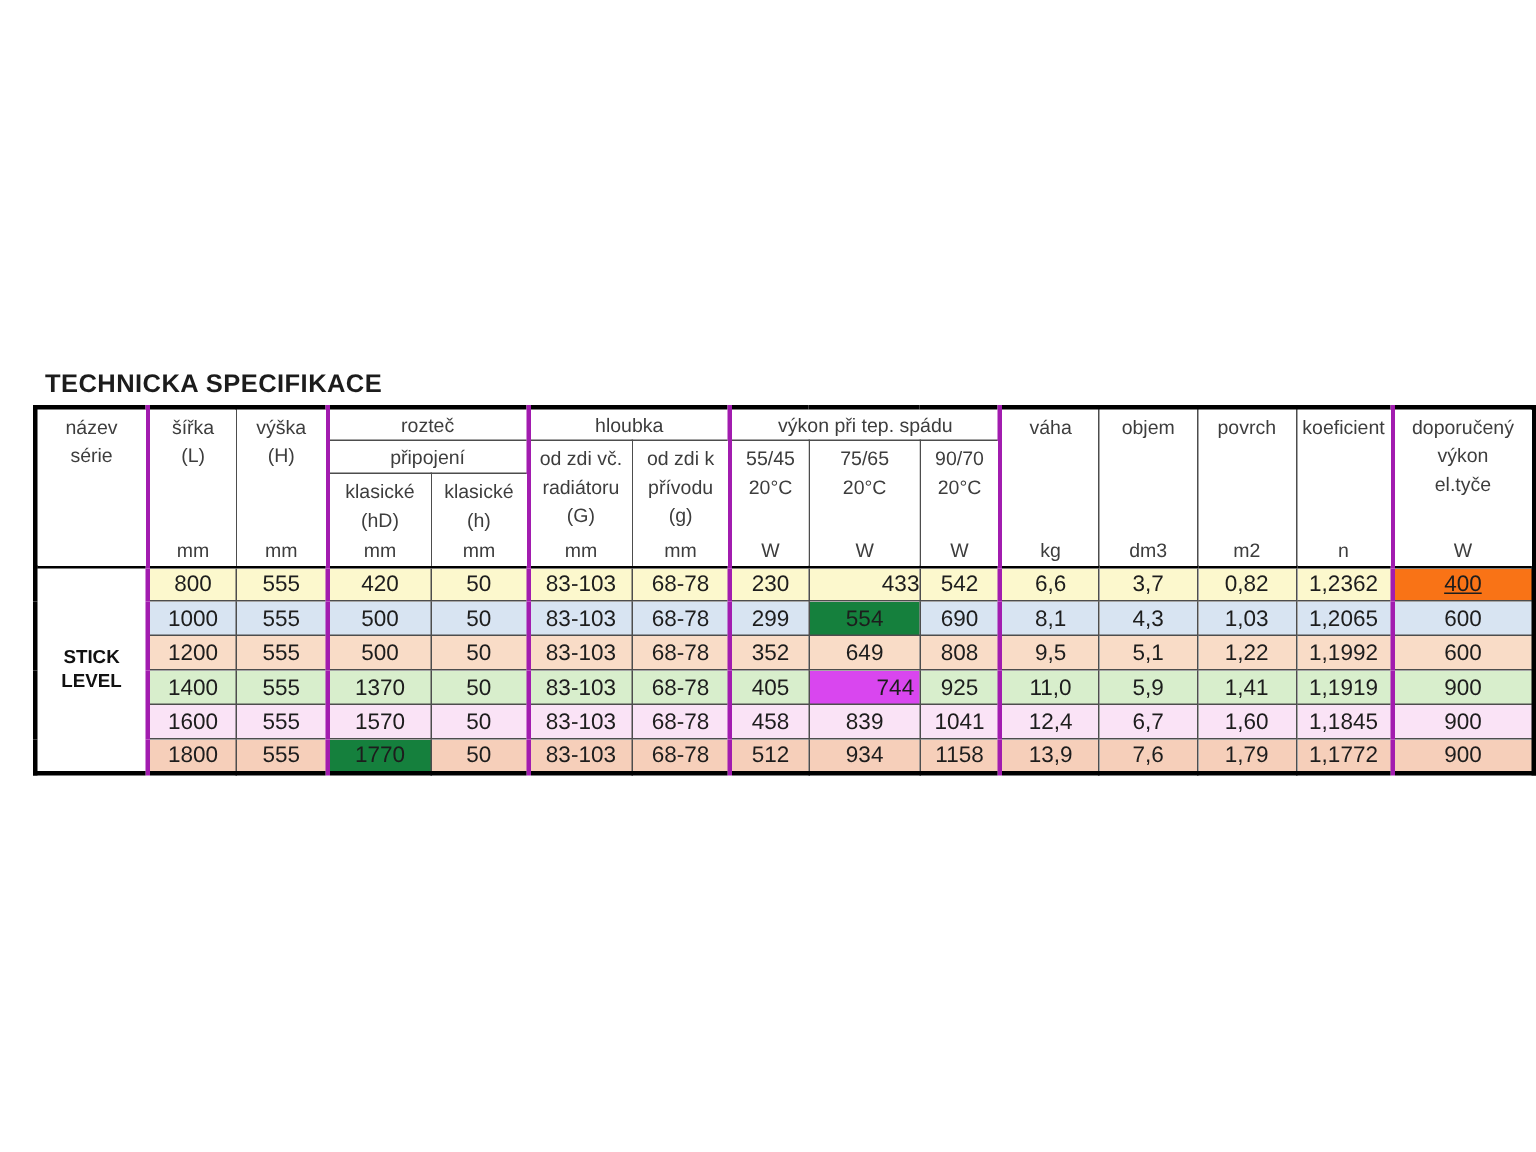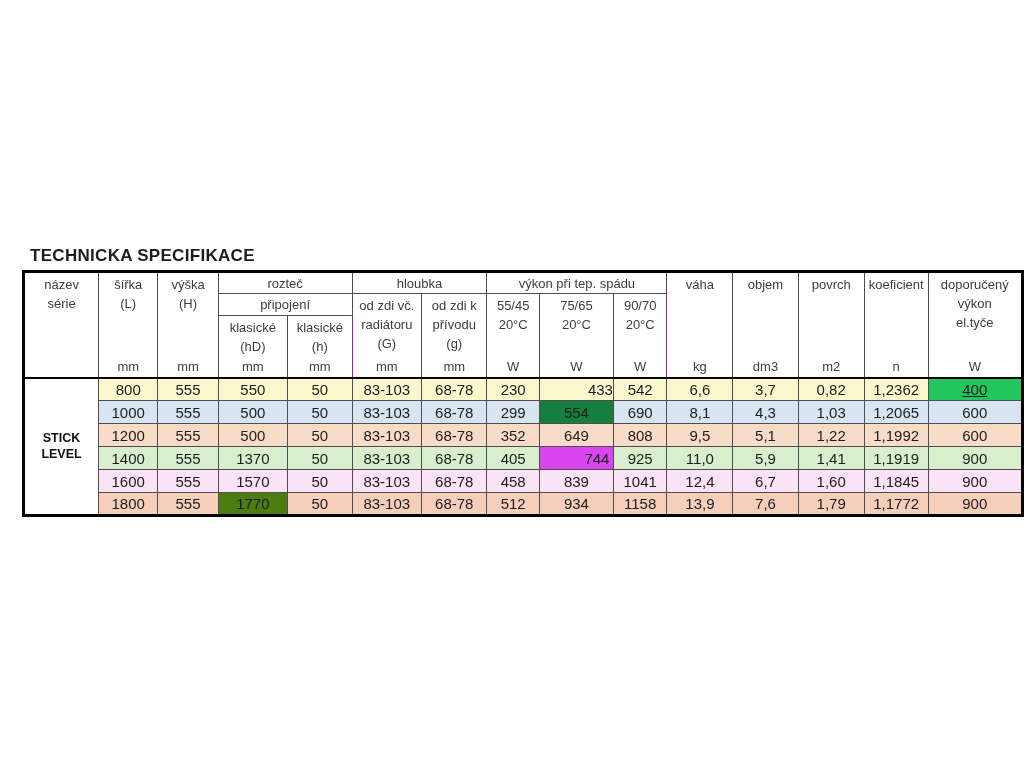--- a/index.html
+++ b/index.html
@@ -26,21 +26,21 @@
     top: 270px;
     border-collapse: collapse;
     table-layout: fixed;
     border: 3px solid #000;
   }
   .spec-table th, .spec-table td {
     border: 1px solid #4d4d4d;
     padding: 0;
     overflow: hidden;
   }
-  .spec-table .bl { border-left: 1px solid #a21caf; }
+  .spec-table .bl { border-left: 3px solid #a21caf; }
   .spec-table thead th {
     font-weight: normal;
     color: #3d3d3d;
     font-size: 13px;
     text-align: center;
     background: #ffffff;
   }
   .hr1 { height: 22px; }
   .hr2 { height: 22px; }
   .hr3 { height: 62px; }
@@ -185,32 +185,32 @@
         <div class="unit">mm</div>
       </th>
     </tr>
   </thead>
   <tbody>
       <tr>
         <td rowspan="6" class="series-cell">STICK
 LEVEL</td>
         <td class="val bl" style="background: rgb(252, 248, 205);">800</td>
         <td class="val" style="background: rgb(252, 248, 205);">555</td>
-        <td class="val bl" style="background: rgb(252, 248, 205);">550</td>
+        <td class="val bl" style="background: rgb(252, 248, 205);">420</td>
         <td class="val" style="background: rgb(252, 248, 205);">50</td>
         <td class="val bl" style="background: rgb(252, 248, 205);">83-103</td>
         <td class="val" style="background: rgb(252, 248, 205);">68-78</td>
         <td class="val bl" style="background: rgb(252, 248, 205);">230</td>
         <td class="val" style="background: rgb(252, 248, 205); padding-left: 48px;">433</td>
         <td class="val" style="background: rgb(252, 248, 205);">542</td>
         <td class="val bl" style="background: rgb(252, 248, 205);">6,6</td>
         <td class="val" style="background: rgb(252, 248, 205);">3,7</td>
         <td class="val" style="background: rgb(252, 248, 205);">0,82</td>
         <td class="val" style="background: rgb(252, 248, 205);">1,2362</td>
-        <td class="val bl" style="background: #22c55e; text-decoration: underline;">400</td>
+        <td class="val bl" style="background: #f97316; text-decoration: underline;">400</td>
       </tr>
       <tr>
         <td class="val bl" style="background: rgb(216, 228, 242);">1000</td>
         <td class="val" style="background: rgb(216, 228, 242);">555</td>
         <td class="val bl" style="background: rgb(216, 228, 242);">500</td>
         <td class="val" style="background: rgb(216, 228, 242);">50</td>
         <td class="val bl" style="background: rgb(216, 228, 242);">83-103</td>
         <td class="val" style="background: rgb(216, 228, 242);">68-78</td>
         <td class="val bl" style="background: rgb(216, 228, 242);">299</td>
         <td class="val" style="background: #15803d;">554</td>
@@ -265,21 +265,21 @@
         <td class="val" style="background: rgb(250, 227, 246);">1041</td>
         <td class="val bl" style="background: rgb(250, 227, 246);">12,4</td>
         <td class="val" style="background: rgb(250, 227, 246);">6,7</td>
         <td class="val" style="background: rgb(250, 227, 246);">1,60</td>
         <td class="val" style="background: rgb(250, 227, 246);">1,1845</td>
         <td class="val bl" style="background: rgb(250, 227, 246);">900</td>
       </tr>
       <tr>
         <td class="val bl" style="background: rgb(246, 207, 186);">1800</td>
         <td class="val" style="background: rgb(246, 207, 186);">555</td>
-        <td class="val bl" style="background: #4d7c0f; margin-left: 40px;">1770</td>
+        <td class="val bl" style="background: #15803d; margin-left: 40px;">1770</td>
         <td class="val" style="background: rgb(246, 207, 186);">50</td>
         <td class="val bl" style="background: rgb(246, 207, 186);">83-103</td>
         <td class="val" style="background: rgb(246, 207, 186);">68-78</td>
         <td class="val bl" style="background: rgb(246, 207, 186);">512</td>
         <td class="val" style="background: rgb(246, 207, 186);">934</td>
         <td class="val" style="background: rgb(246, 207, 186);">1158</td>
         <td class="val bl" style="background: rgb(246, 207, 186);">13,9</td>
         <td class="val" style="background: rgb(246, 207, 186);">7,6</td>
         <td class="val" style="background: rgb(246, 207, 186);">1,79</td>
         <td class="val" style="background: rgb(246, 207, 186);">1,1772</td>

